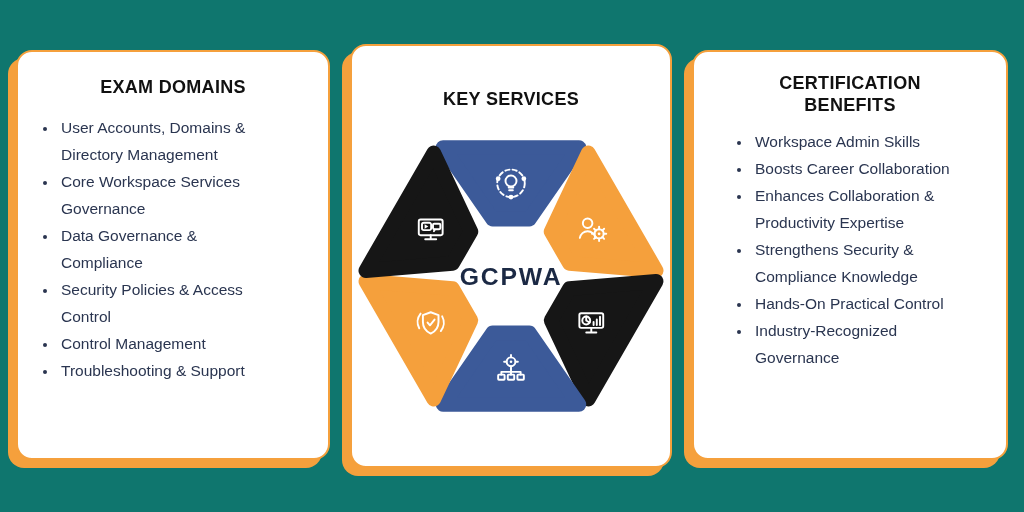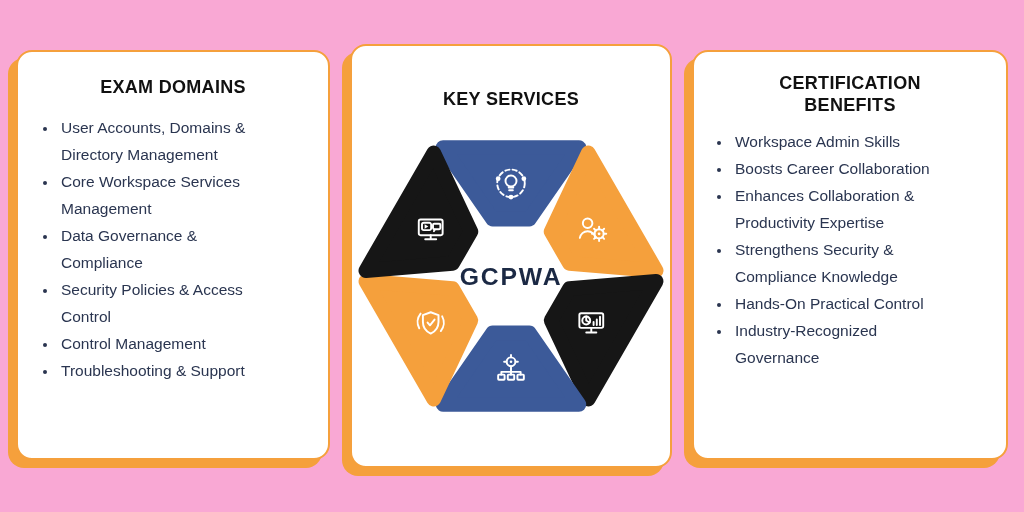--- a/index.html
+++ b/index.html
@@ -3,41 +3,41 @@
 <meta charset="utf-8">
 <style>
   :root{
     --orange:#F5A03C; --blue:#3C5A99; --dark:#161616;
     --text:#2A3550; --heading:#111111;
   }
   *{ box-sizing:border-box; margin:0; padding:0; }
   html,body{ background:#ffffff; }
   .canvas{
     position:relative; width:1024px; height:512px; overflow:hidden;
-    font-family:"Liberation Sans", sans-serif; background:#f9a8d4;
+    font-family:"Liberation Sans", sans-serif; background:#0f766e;
   }
   .card{
     position:absolute; background:#ffffff;
     border:2px solid var(--orange); border-radius:16px;
     box-shadow:-8px 8px 0 var(--orange);
   }
   .card-left  { left:16px;  top:50px; width:314px; height:410px; }
   .card-center{ left:350px; top:44px; width:322px; height:424px; }
   .card-right { left:692px; top:50px; width:316px; height:410px; }
 
   h2.panel-title{
     margin-top:24px; text-align:center;
     font-size:18px; font-weight:700; letter-spacing:.3px;
     color:var(--heading); line-height:22px;
   }
   .card-right h2.panel-title{ margin:20px auto 12px; max-width:200px; }
   .card-center h2.panel-title{ margin-top:42px; }
 
   ul.bullet-list{ margin:16px 0 0 40px; list-style:disc outside; }
-  .card-right ul.bullet-list{ margin-left:38px; margin-top:8px; }
+  .card-right ul.bullet-list{ margin-left:58px; margin-top:8px; }
   ul.bullet-list li{
     color:var(--text); font-size:15.5px; line-height:27px;
     padding-left:3px; width:218px;
   }
   .card-right ul.bullet-list li{ width:212px; }
   ul.bullet-list li::marker{ color:var(--text); font-size:13px; }
 
   .flower-wrap{ position:relative; width:312px; height:312px; margin:10px auto 0; }
   .flower-wrap svg{ width:312px; height:312px; display:block; }
 
@@ -56,21 +56,21 @@
 </style>
 </head>
 <body>
 
 <div class="canvas">
 
   <section class="card card-left">
     <h2 class="panel-title">EXAM DOMAINS</h2>
     <ul class="bullet-list">
       <li>User Accounts, Domains &amp; Directory Management</li>
-      <li>Core Workspace Services Management</li>
+      <li>Core Workspace Services Governance</li>
       <li>Data Governance &amp; Compliance</li>
       <li>Security Policies &amp; Access Control</li>
       <li>Control Management</li>
       <li>Troubleshooting &amp; Support</li>
     </ul>
   </section>
 
   <section class="card card-center">
     <h2 class="panel-title">KEY SERVICES</h2>
 

